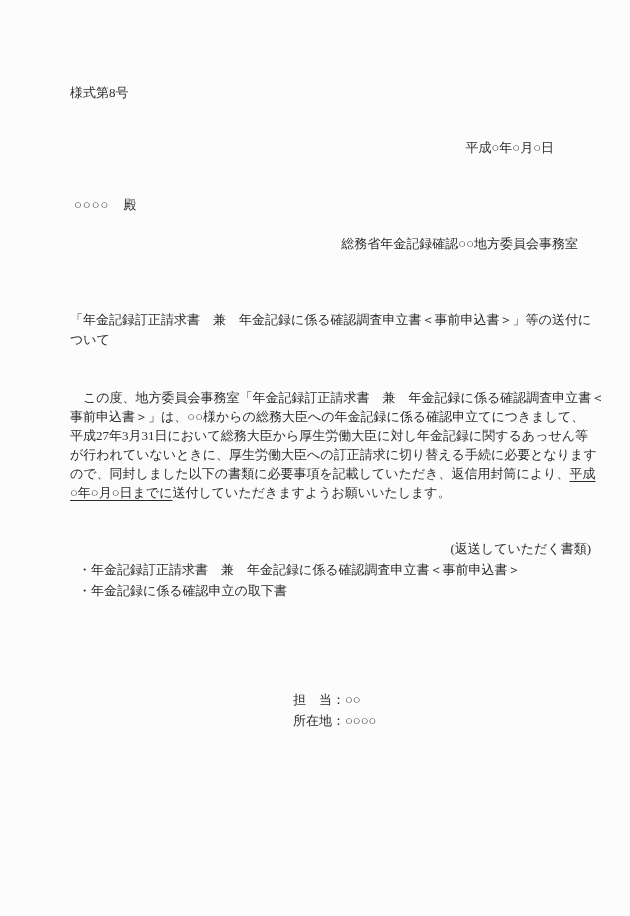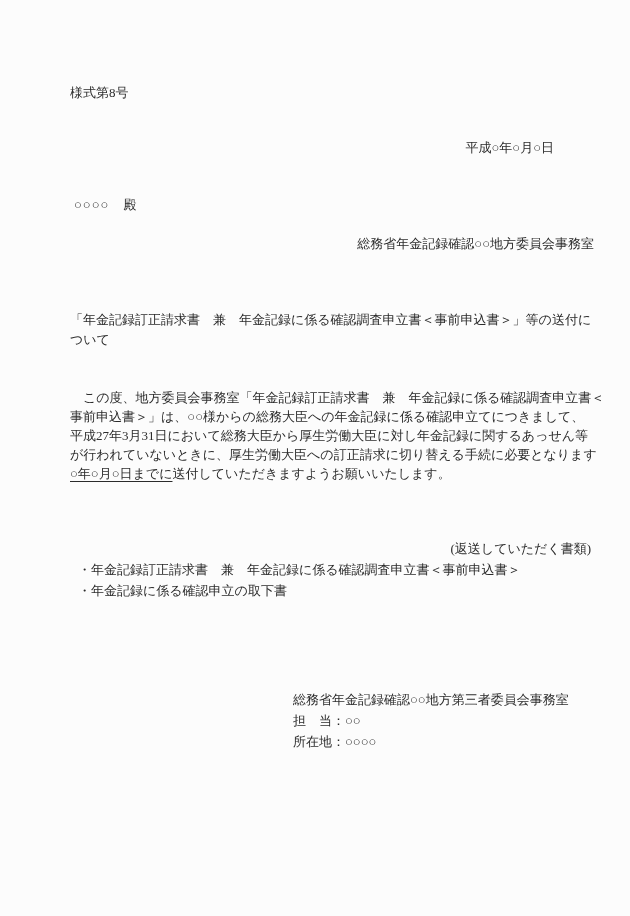--- a/index.html
+++ b/index.html
@@ -27,21 +27,21 @@
     width: 520px;
     text-align: right;
     padding-right: 36px;
     box-sizing: border-box;
   }
 
   .addressee { top: 196px; left: 74px; letter-spacing: 1px; }
 
   .sender {
     top: 235px;
-    left: 74px;
+    left: 58px;
     width: 520px;
     text-align: right;
   }
 
   .subject {
     top: 310px;
     left: 70px;
     width: 521px;
     line-height: 20px;
   }
@@ -92,29 +92,31 @@
     <div class="body-line">「年金記録訂正請求書　兼　年金記録に係る確認調査申立書＜事前申込書＞」等の送付に</div>
     <div class="body-line">ついて</div>
   </div>
 
   <div class="abs body-para">
     <div class="body-line">　この度、地方委員会事務室「年金記録訂正請求書　兼　年金記録に係る確認調査申立書＜</div>
     <div class="body-line">事前申込書＞」は、○○様からの総務大臣への年金記録に係る確認申立てにつきまして、</div>
     <div class="body-line">平成27年3月31日において総務大臣から厚生労働大臣に対し年金記録に関するあっせん等</div>
     <div class="body-line">が行われていないときに、厚生労働大臣への訂正請求に切り替える手続に必要となります</div>
     <div class="body-line">
+      <span>ので、同封しました以下の書類に必要事項を記載していただき、返信用封筒により、</span><span class="ul">平成</span>
+    </div>
+    <div class="body-line">
       <span class="ul">○年○月○日までに</span><span>送付していただきますようお願いいたします。</span>
     </div>
   </div>
 
   <div class="abs docs">
     <div class="docs-heading">(返送していただく書類)</div>
     <div class="doc-item">・年金記録訂正請求書　兼　年金記録に係る確認調査申立書＜事前申込書＞</div>
     <div class="doc-item">・年金記録に係る確認申立の取下書</div>
   </div>
 
   <div class="abs office-block">
-    <div>総務省年金記録確認○○地方第三者委員会事務室</div>
     <div>担　当：○○</div>
     <div>所在地：○○○○</div>
   </div>
 
 </div>
 
 </body></html>

